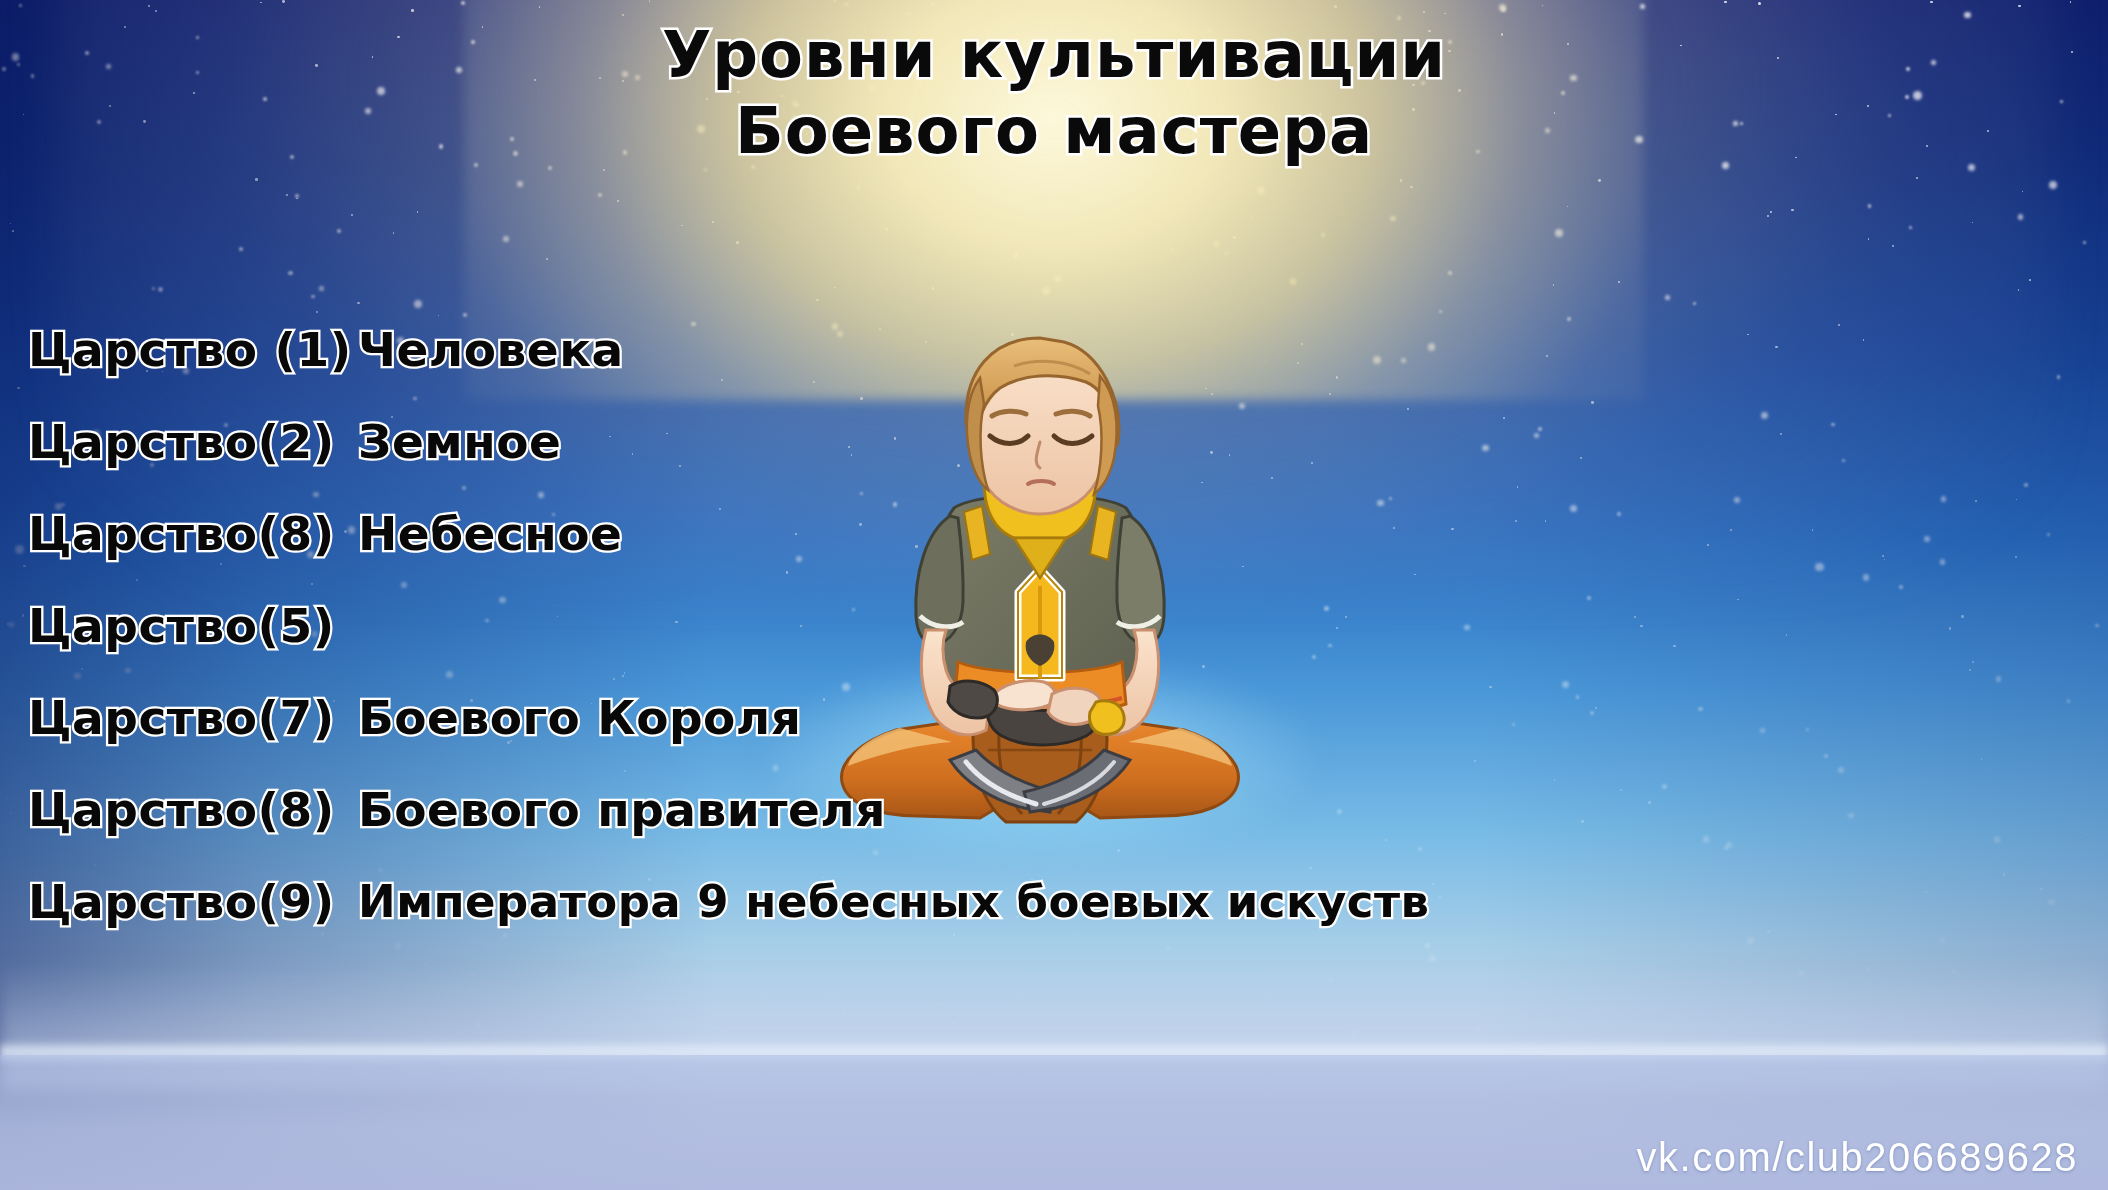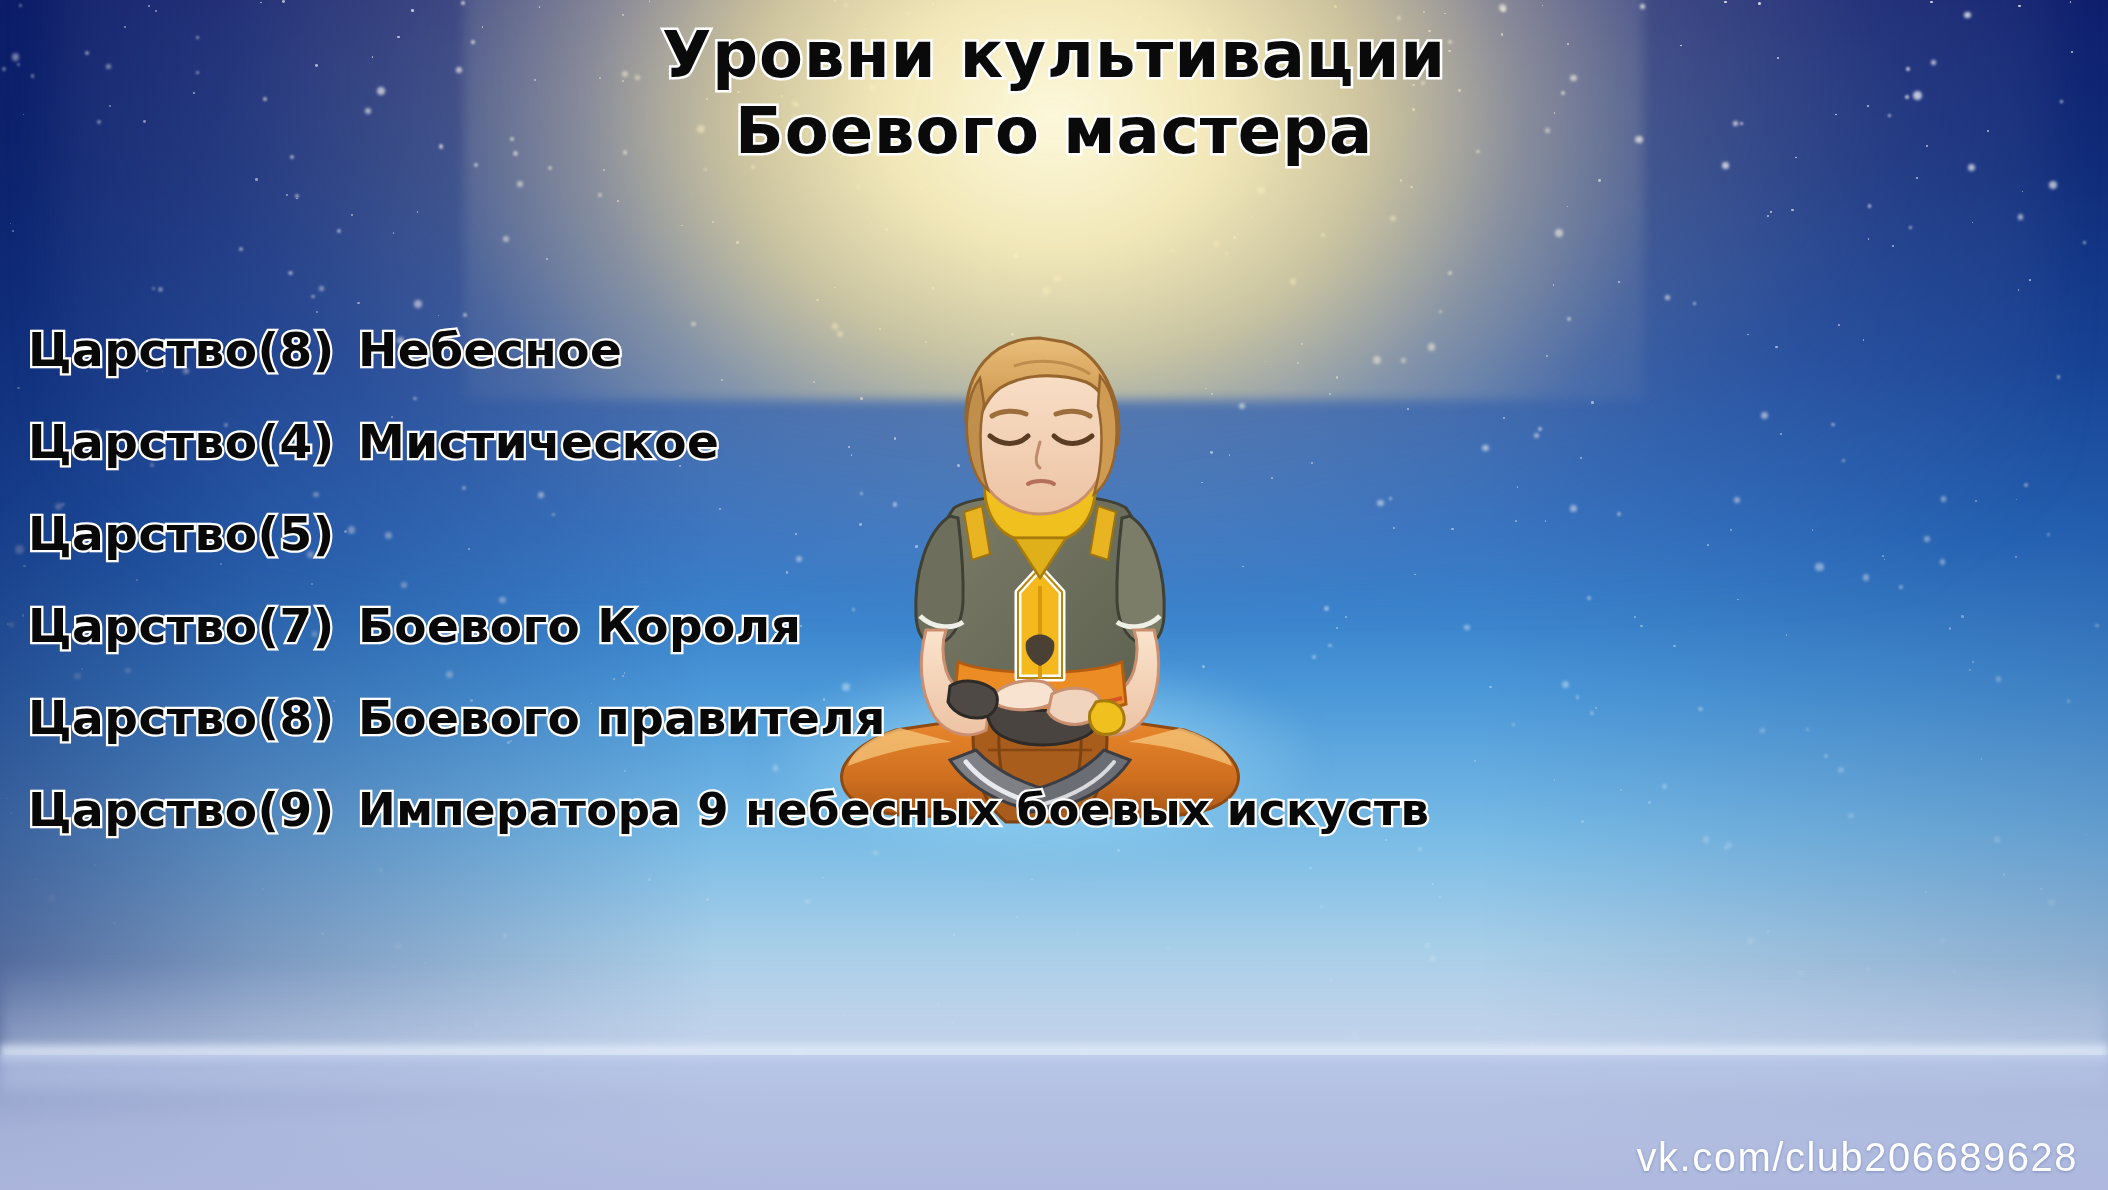--- a/index.html
+++ b/index.html
@@ -816,26 +816,30 @@
     </svg>
   </div>
 
   <div class="title">
     <span>Уровни культивации</span>
     <span class="l2">Боевого мастера</span>
   </div>
 
   <div class="list" id="level-list">
       <div class="row">
+        <span class="cell realm">Царство (1)</span>
+        <span class="cell name">Человека</span>
+      </div>
+      <div class="row">
+        <span class="cell realm">Царство(2)</span>
+        <span class="cell name">Земное</span>
+      </div>
+      <div class="row">
         <span class="cell realm">Царство(8)</span>
         <span class="cell name">Небесное</span>
-      </div>
-      <div class="row">
-        <span class="cell realm">Царство(4)</span>
-        <span class="cell name">Мистическое</span>
       </div>
       <div class="row">
         <span class="cell realm">Царство(5)</span>
       </div>
       <div class="row">
         <span class="cell realm">Царство(7)</span>
         <span class="cell name">Боевого Короля</span>
       </div>
       <div class="row">
         <span class="cell realm">Царство(8)</span>

